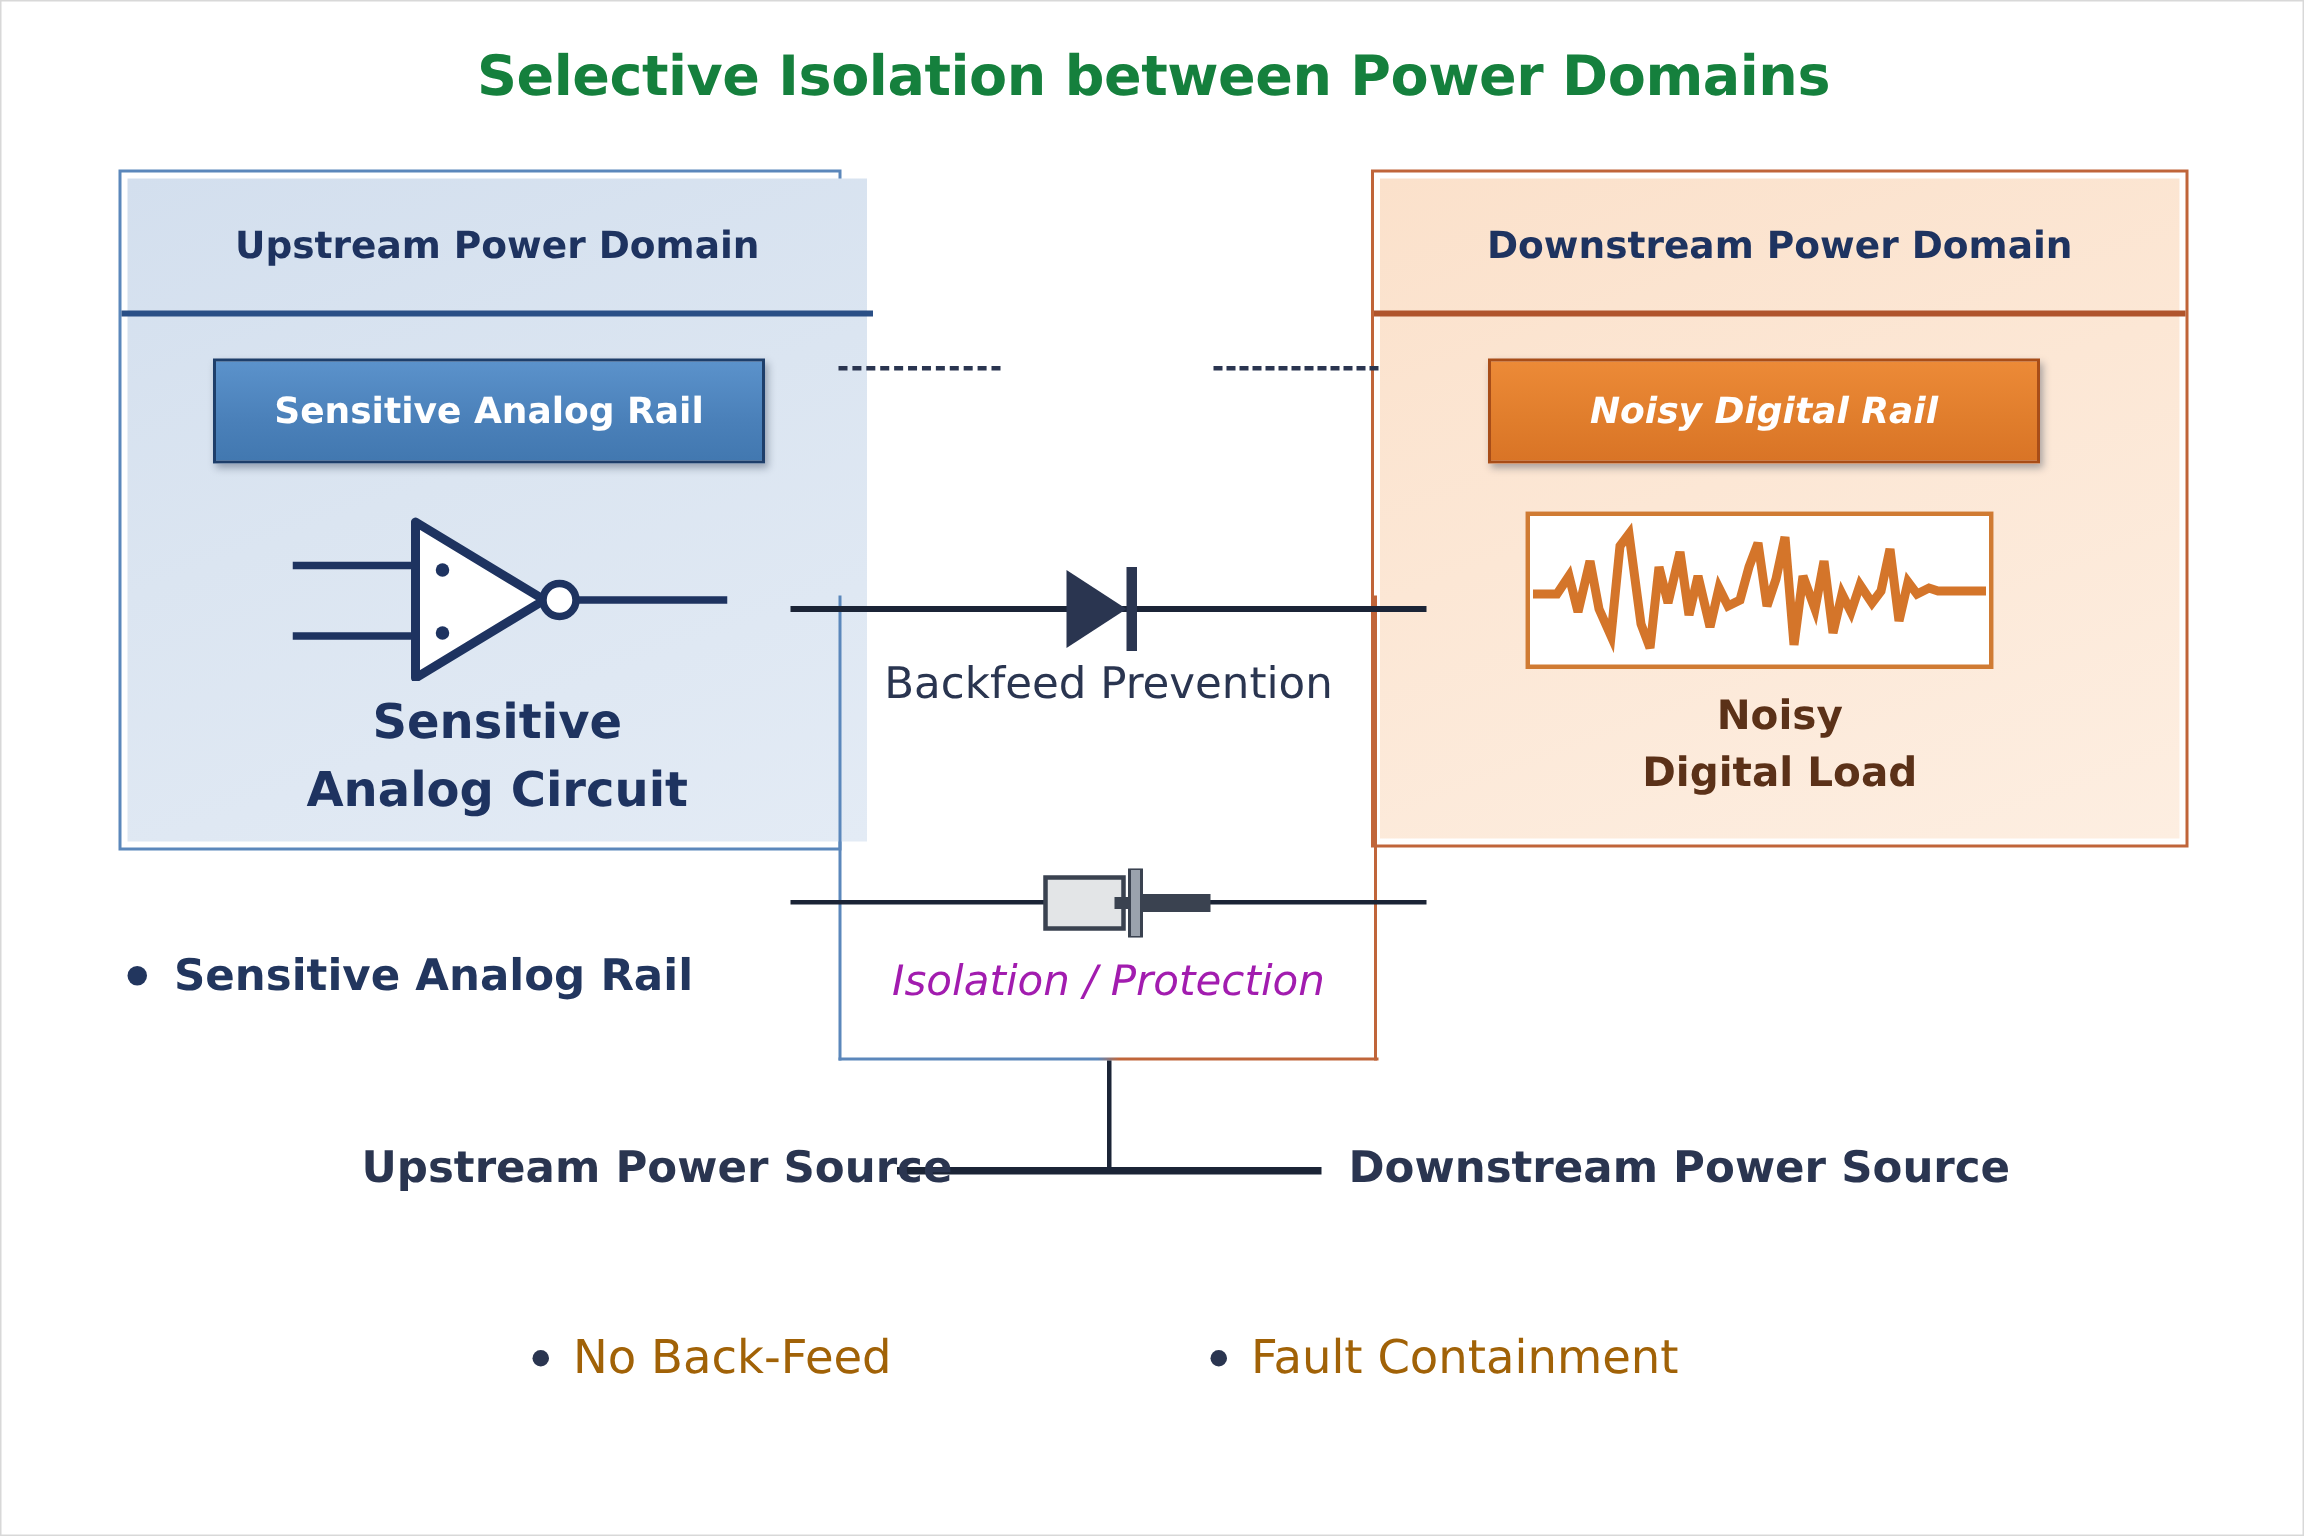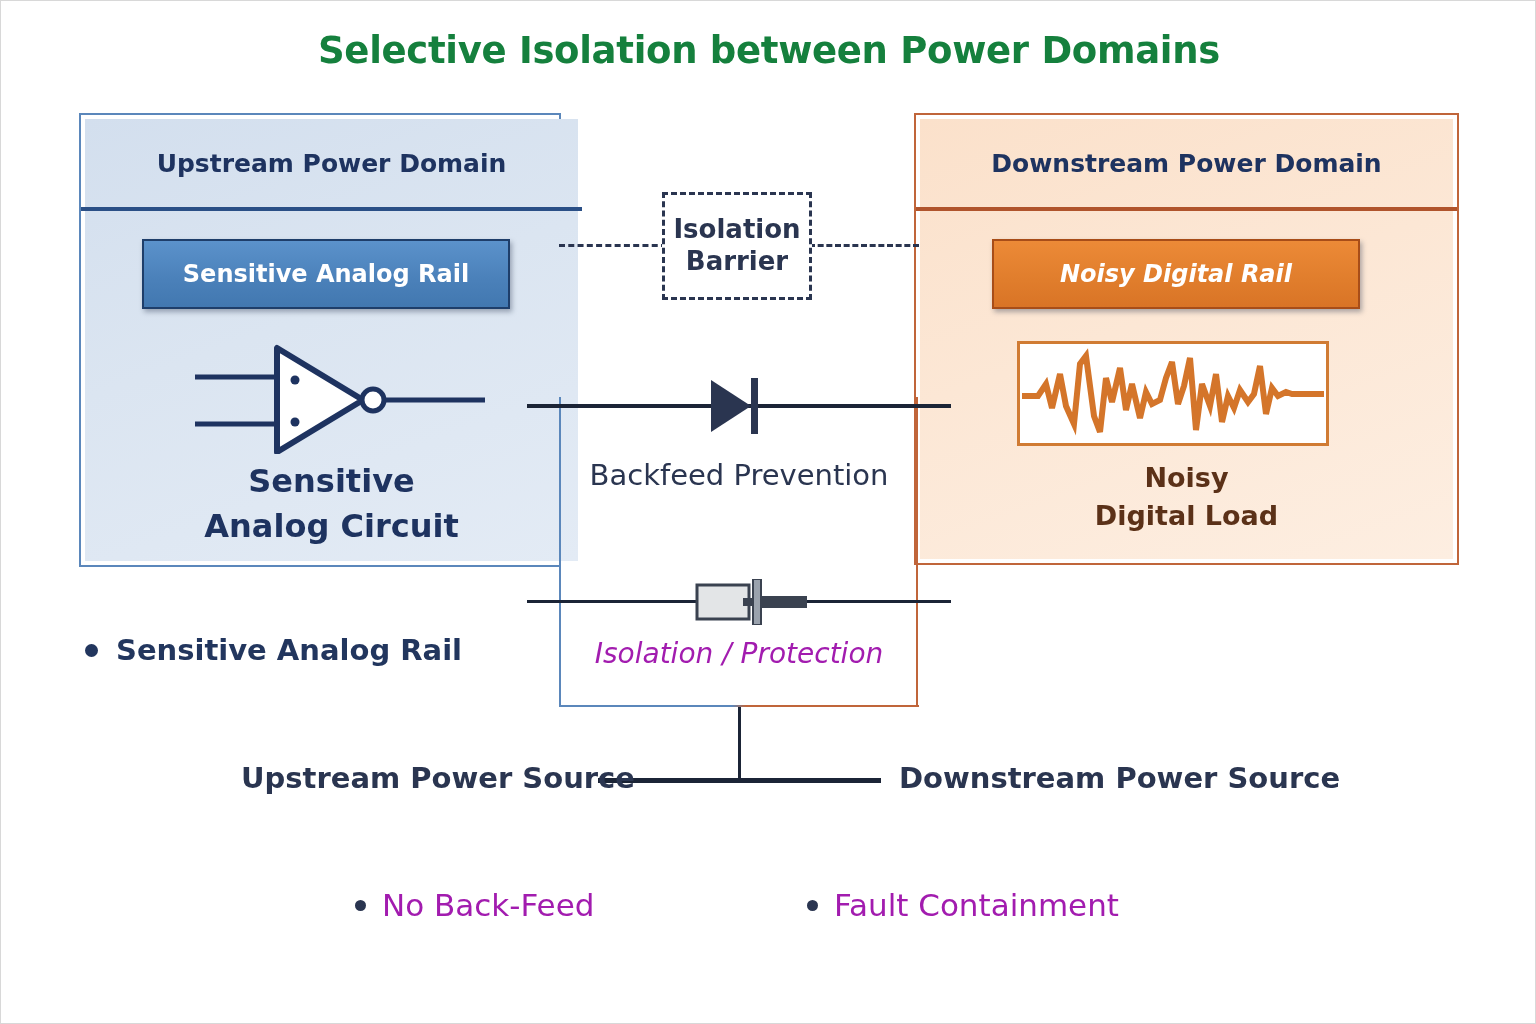--- a/index.html
+++ b/index.html
@@ -214,21 +214,20 @@
     width: 58px; height: 56px;
     z-index: 3;
   }
   #diode-label {
     position: absolute;
     left: 558px; top: 437px;
     width: 360px;
     text-align: center;
     font-size: 29px;
     color: #2a3550;
-    margin-top: 20px;
   }
 
   
   #fuse-wire {
     position: absolute;
     left: 526px; top: 599px;
     width: 424px; height: 3px;
     background: #1b2436;
     z-index: 2;
   }
@@ -302,21 +301,21 @@
     color: #2a3550;
     white-space: nowrap;
   }
 
   
   .bottom-bullet {
     position: absolute;
     display: flex;
     align-items: center;
     font-size: 31px;
-    color: #a21caf;
+    color: #a16207;
     white-space: nowrap;
   }
   .bottom-bullet .dot {
     width: 11px; height: 11px;
     border-radius: 50%;
     background: #2a3550;
     margin-right: 16px;
     flex: 0 0 auto;
   }
   #bullet-no-backfeed { left: 354px; top: 886px; }
@@ -382,24 +381,20 @@
 
     </div>
   </div>
 
   <div id="center-left-rule"></div>
   <div id="center-right-rule"></div>
   <div id="center-left-rule-bottom"></div>
 
   <div id="barrier-dash-left" class="barrier-dash"></div>
   <div id="barrier-dash-right" class="barrier-dash"></div>
-  <div id="isolation-barrier">
-    <div class="bl">Isolation</div>
-    <div class="bl">Barrier</div>
-  </div>
 
   <div id="diode-wire"></div>
   <div id="diode-symbol">
     <svg viewBox="0 0 58 56" width="58" height="56">
       <polygon points="4,2 4,54 44,28" fill="#2a3550"></polygon>
       <rect x="44" y="0" width="7" height="56" fill="#2a3550"></rect>
     </svg>
   </div>
   <div id="diode-label">Backfeed Prevention</div>
 

